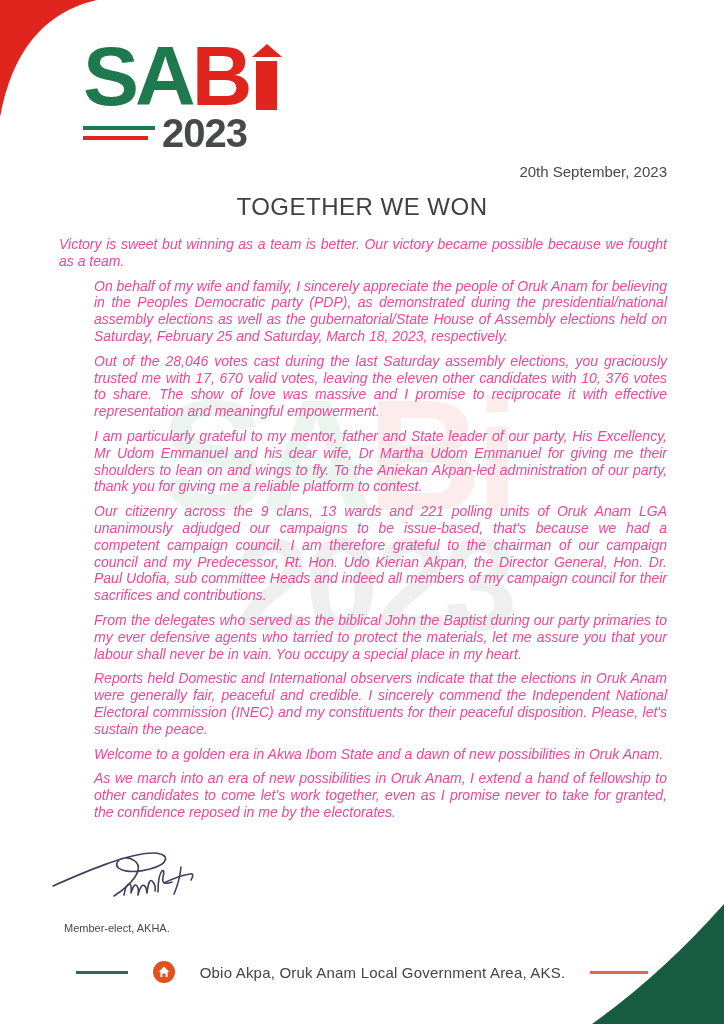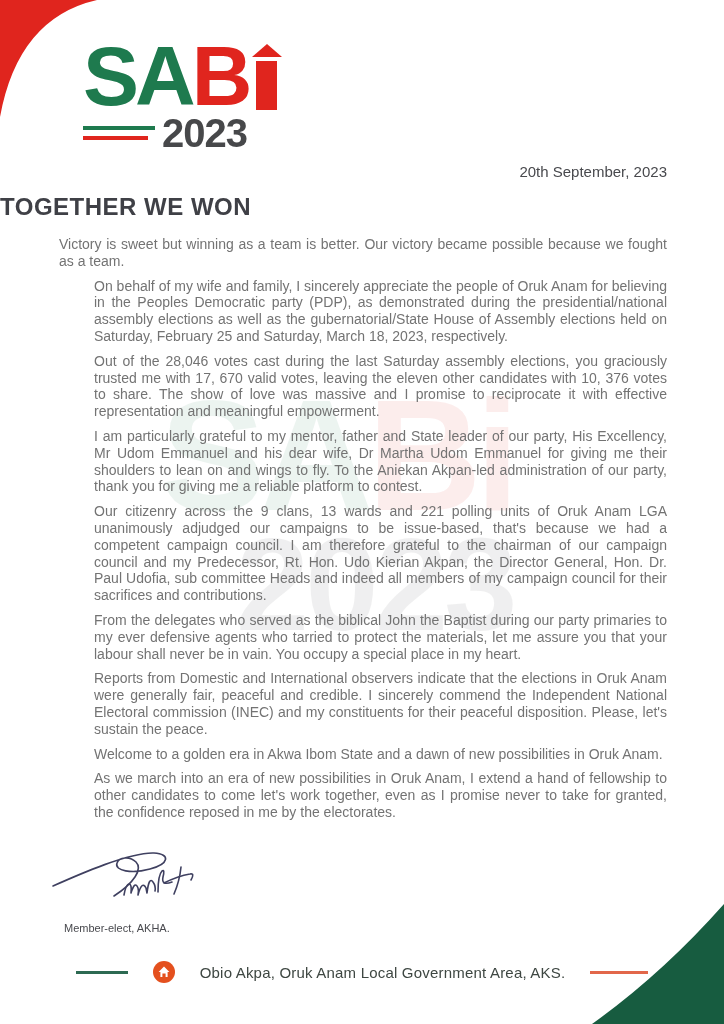--- a/index.html
+++ b/index.html
@@ -56,28 +56,29 @@
   .line-red { width: 65px; height: 4px; background: #e0251e; }
   .logo-year { font-size: 40px; font-weight: 800; color: #47484a; line-height: 0.8; letter-spacing: -1px; }
 
   .date-line {
     position: absolute; top: 163px; right: 57px;
     font-size: 15px; color: #48494d; z-index: 2;
   }
 
   .doc-title {
     position: absolute; top: 193px; left: 0; right: 0;
-    font-size: 24px; font-weight: 700; color: #3f4046;
+    text-align: center;
+    font-size: 24px; font-weight: 400; color: #3f4046;
     letter-spacing: 0.5px; z-index: 2;
   }
 
   .body-text {
     position: absolute; left: 59px; top: 236px; width: 608px;
-    font-size: 14px; line-height: 16.8px; color: #737373;
-    text-align: justify; z-index: 1;
+    font-size: 14px; line-height: 16.8px; color: #ec4899;
+    text-align: justify; z-index: 1; font-style: italic;
   }
   .body-text p { margin: 0; }
   .body-text p + p { margin-top: 8px; margin-left: 35px; }
 
   .signature-block { position: absolute; left: 50px; top: 846px; z-index: 2; }
   .signer-name { position: absolute; left: 58px; top: 904px; font-size: 15.5px; font-weight: 700; color: #3c3d42; z-index: 2; }
   .signer-role { position: absolute; left: 64px; top: 922px; font-size: 11px; color: #48494e; z-index: 2; }
 
   .footer {
     position: absolute; left: 0; right: 0; top: 961px;
@@ -125,21 +126,21 @@
 
   <div class="doc-title">TOGETHER WE WON</div>
 
   <div class="body-text">
     <p>Victory is sweet but winning as a team is better. Our victory became possible because we fought as a team.</p>
     <p>On behalf of my wife and family, I sincerely appreciate the people of Oruk Anam for believing in the Peoples Democratic party (PDP), as demonstrated during the presidential/national assembly elections as well as the gubernatorial/State House of Assembly elections held on  Saturday, February 25 and Saturday, March 18, 2023, respectively.</p>
     <p>Out of the 28,046 votes cast during the last Saturday assembly elections, you graciously trusted me with 17, 670 valid votes, leaving the eleven other candidates with 10, 376 votes to share. The show of love was massive and I promise to reciprocate it with effective representation and meaningful empowerment.</p>
     <p>I am particularly grateful to my mentor, father and State leader of our party, His Excellency, Mr Udom Emmanuel and his dear wife, Dr Martha Udom Emmanuel for giving me their shoulders to lean on and wings to fly. To the Aniekan Akpan-led administration of our party, thank you for giving me a reliable platform to contest.</p>
     <p>Our citizenry across the  9 clans, 13 wards and 221 polling units of Oruk Anam LGA unanimously adjudged our campaigns to be issue-based, that's because we had a competent campaign council. I am therefore grateful to the chairman of our campaign council and my  Predecessor, Rt. Hon. Udo Kierian Akpan, the Director General, Hon. Dr. Paul Udofia, sub committee Heads and indeed all members of my campaign council for their sacrifices and  contributions.</p>
     <p>From the delegates who served as the biblical John the Baptist during our party primaries to my ever defensive agents who tarried to protect the materials, let me assure you that your labour shall never be in vain. You occupy a special place in my heart.</p>
-    <p>Reports from Domestic and International observers indicate that the elections in Oruk Anam were generally fair, peaceful and credible. I sincerely commend the Independent National Electoral commission (INEC) and my constituents for their peaceful disposition. Please, let's sustain the peace.</p>
+    <p>Reports held Domestic and International observers indicate that the elections in Oruk Anam were generally fair, peaceful and credible. I sincerely commend the Independent National Electoral commission (INEC) and my constituents for their peaceful disposition. Please, let's sustain the peace.</p>
     <p>Welcome to a golden era in Akwa Ibom State and a dawn of new possibilities in Oruk Anam.</p>
     <p>As we march into an era of new possibilities in Oruk Anam, I extend a hand of fellowship to other candidates to come let's work together, even as I promise never to take for granted, the confidence reposed in me by the electorates.</p>
   </div>
 
   <div class="signature-block">
     <svg width="190" height="62" viewBox="0 0 190 62">
       <g fill="none" stroke="#3f4060" stroke-width="1.6" stroke-linecap="round" stroke-linejoin="round">
         <path d="M3 40 C 30 28, 80 6, 104 7 C 121 8, 119 18, 100 23 C 82 28, 64 25, 67 17 C 69 11, 80 10, 86 16 C 93 23, 84 37, 64 50"></path>
         <path d="M74 49 q2 -11 5 -11 q3 0 2 9 q4 -13 7 -5 q1 3 0 7 q4 -15 8 -7 l1 5 q2 -17 6 -11 q3 4 2 9"></path>
         <path d="M108 46 q0 -17 4 -21 q3 -2 1 6 q-2 9 9 5"></path>

